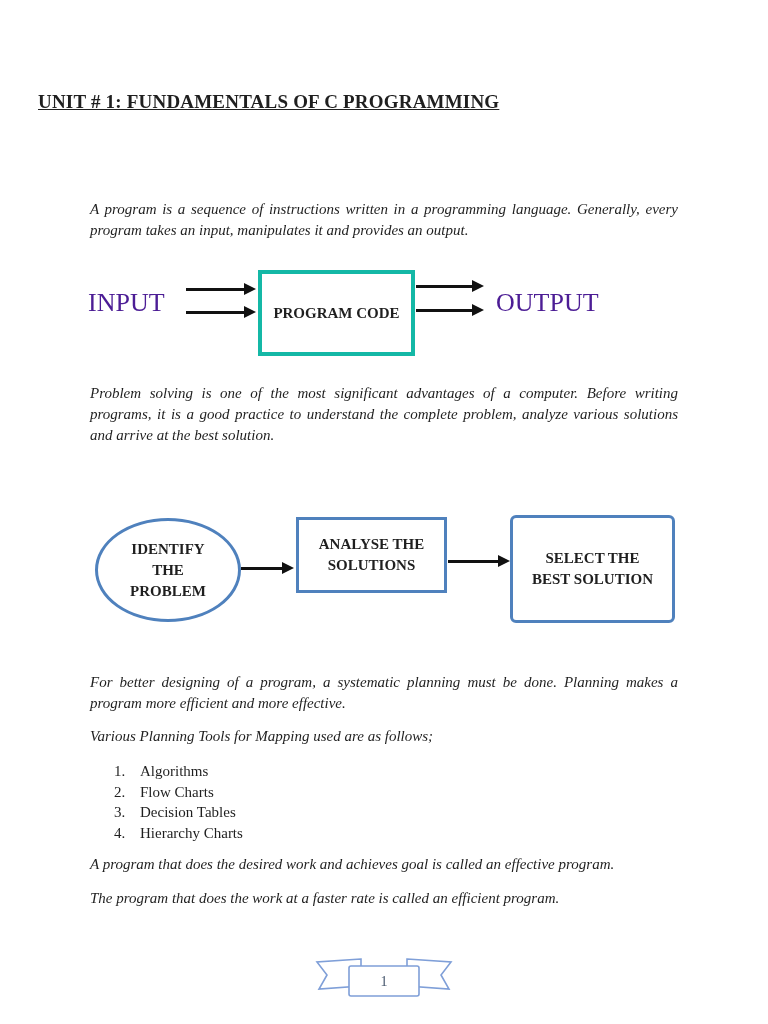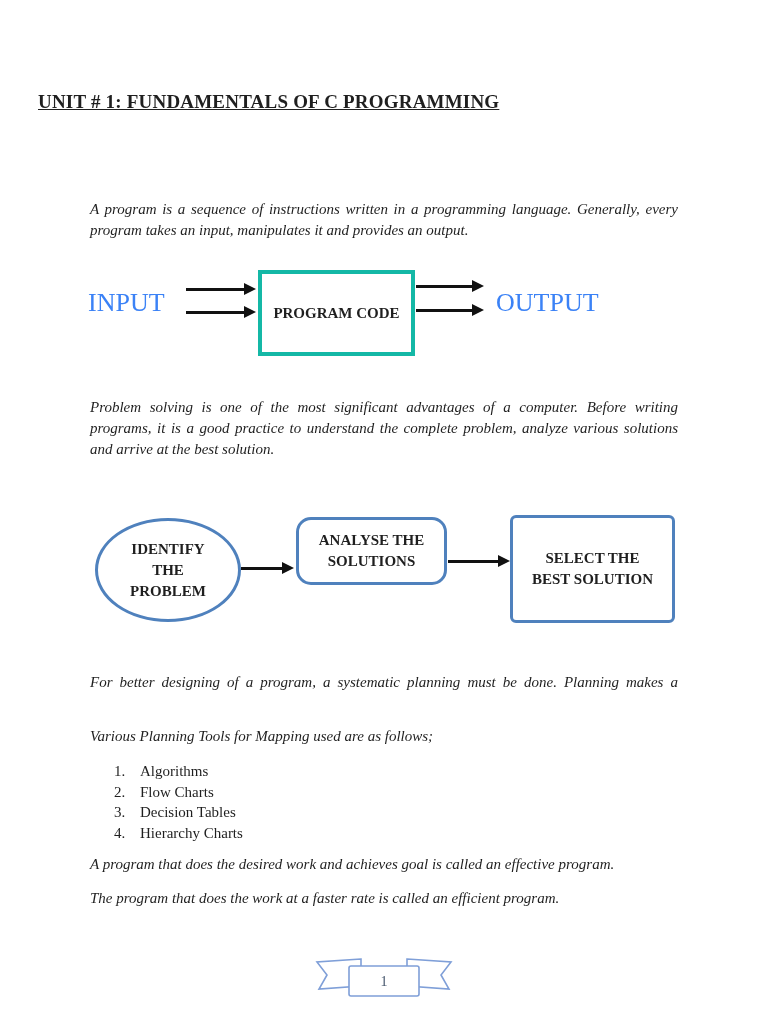--- a/index.html
+++ b/index.html
@@ -42,21 +42,21 @@
     font-size: 15px;
     line-height: 21px;
     font-style: italic;
   }
   .line { text-align: justify; text-align-last: justify; }
   .line.last { text-align-last: left; }
   
   .io-label {
     position: absolute;
     font-size: 26px;
-    color: #3b82f6;
+    color: #4c1d95;
     white-space: nowrap;
   }
   .program-box {
     position: absolute;
     left: 258px; top: 270px;
     width: 157px; height: 86px;
     border: 4px solid #14b8a6;
     background: #ffffff;
     display: flex; align-items: center; justify-content: center;
     font-size: 15px; font-weight: bold;
@@ -81,21 +81,21 @@
     position: absolute;
     border: 3px solid #4f81bd;
     background: #ffffff;
     display: flex; align-items: center; justify-content: center;
     font-size: 15px; font-weight: bold;
     text-align: center;
     line-height: 21px;
     white-space: pre-line;
   }
   .shape.ellipse { left: 95px; top: 518px; width: 146px; height: 104px; border-radius: 50%; }
-  .shape.rect    { left: 296px; top: 517px; width: 151px; height: 68px; border-radius: 15px; }
+  .shape.rect    { left: 296px; top: 517px; width: 151px; height: 76px; }
   .shape.round   { left: 510px; top: 515px; width: 165px; height: 108px; border-radius: 6px; }
   
   .tools-list { position: absolute; left: 114px; top: 761px; font-size: 15px; }
   .tool-item { display: flex; height: 20.5px; line-height: 20.5px; }
   .tool-num { width: 26px; }
   
   .ribbon { position: absolute; left: 314px; top: 953px; width: 140px; height: 46px; }
   .ribbon svg { display: block; }
   .ribbon .pagenum-svg-text {
     font-family: "Liberation Serif", serif;
@@ -121,21 +121,21 @@
     <div class="arrow" style="left:186px; top:288px; width:58px;"></div>
     <div class="arrow" style="left:186px; top:311px; width:58px;"></div>
     <div class="program-box">
       <span>PROGRAM CODE</span>
     </div>
     <div class="arrow" style="left:416px; top:285px; width:56px;"></div>
     <div class="arrow" style="left:416px; top:309px; width:56px;"></div>
     <span class="io-label" style="left:496px; top:288px;">OUTPUT</span>
   </div>
 
-  <div class="para" style="top:397px">
+  <div class="para" style="top:383px">
     <div class="line">Problem solving is one of the most significant advantages of a computer. Before writing</div>
     <div class="line">programs, it is a good practice to understand the complete problem, analyze various solutions</div>
     <div class="line last">and arrive at the best solution.</div>
   </div>
 
   <div>
     <div class="shape ellipse">
       <span>IDENTIFY
 THE
 PROBLEM</span>
@@ -147,20 +147,21 @@
     </div>
     <div class="arrow" style="left:448px; top:560px; width:50px;"></div>
     <div class="shape round">
       <span>SELECT THE
 BEST SOLUTION</span>
     </div>
   </div>
 
   <div class="para" style="top:672px">
     <div class="line">For better designing of a program, a systematic planning must be done. Planning makes a</div>
+    <div class="line last">program more efficient and more effective.</div>
   </div>
 
   <div class="para" style="top:726px">
     <div class="line last">Various Planning Tools for Mapping used are as follows;</div>
   </div>
 
   <div class="tools-list">
     <div class="tool-item">
       <span class="tool-num">1.</span>
       <span>Algorithms</span>

